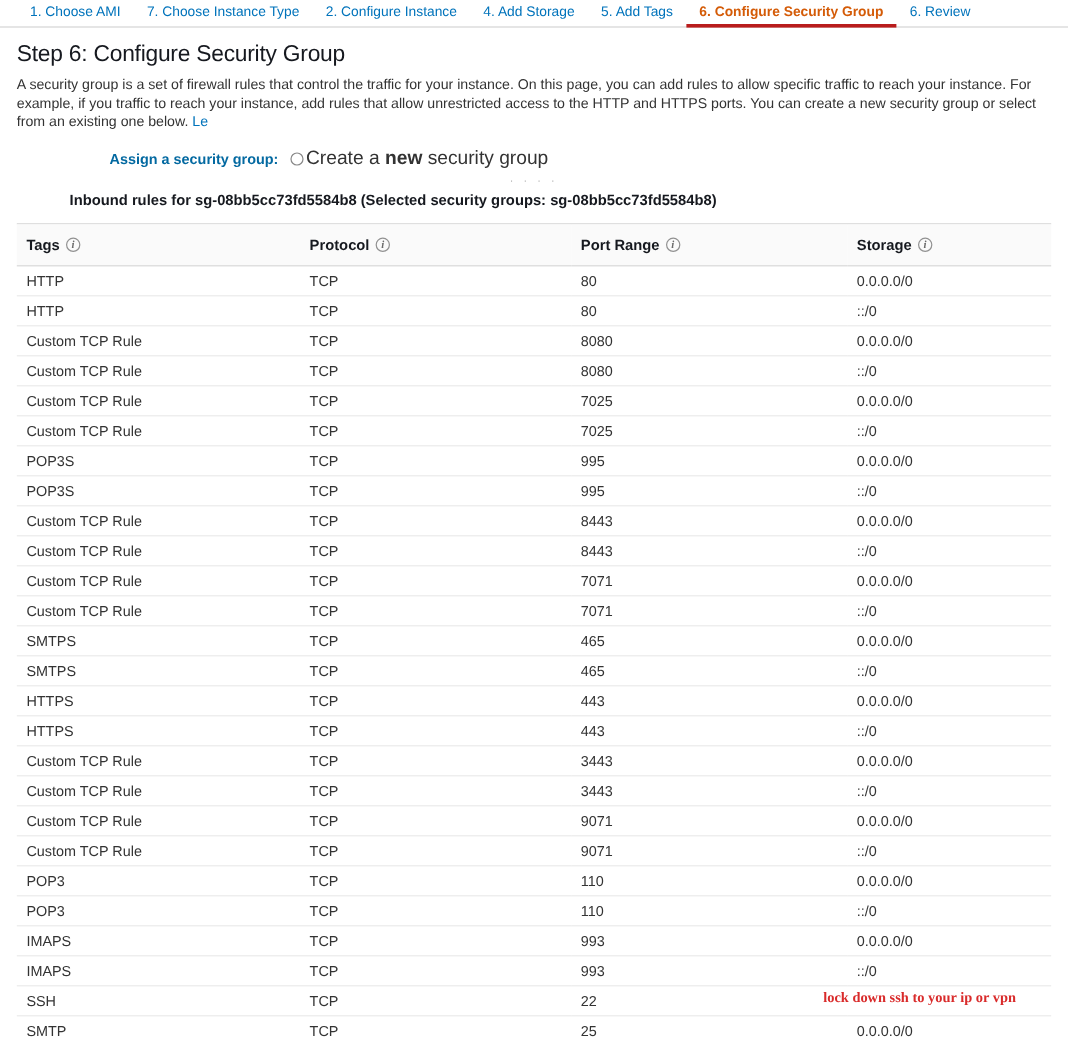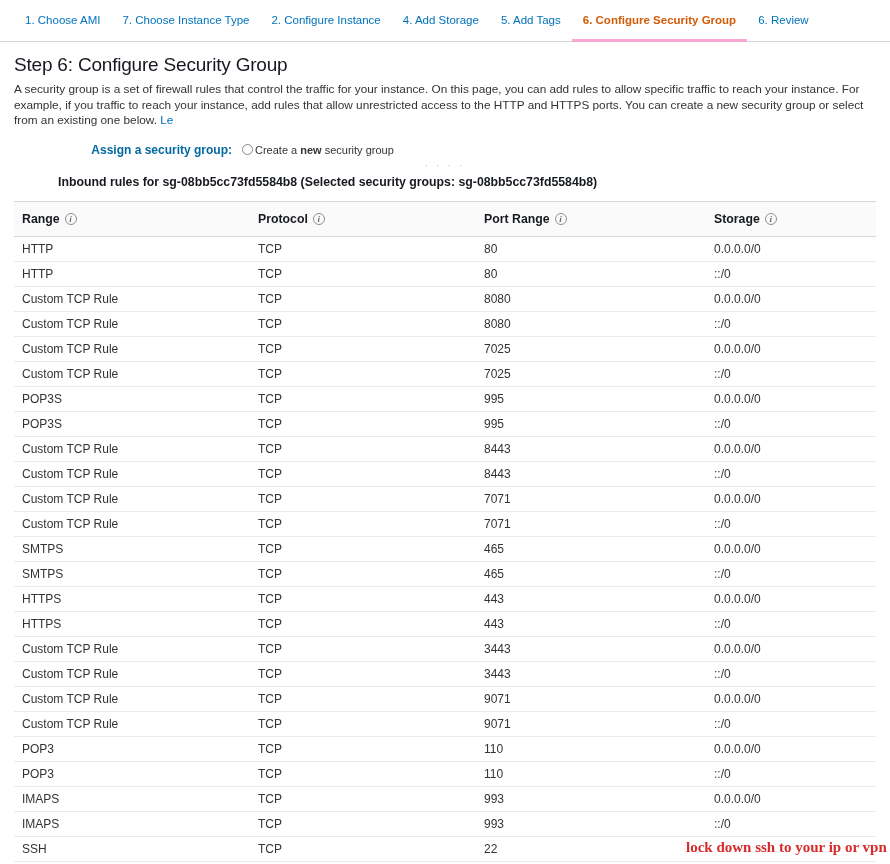--- a/index.html
+++ b/index.html
@@ -11,40 +11,40 @@
     background: #ffffff;
     font-family: "Liberation Sans", sans-serif;
     color: #333333;
     overflow: hidden;
   }
 
   
   .wizard {
     display: flex;
     align-items: stretch;
-    height: 42px;
+    height: 23px;
     border-bottom: 1px solid #d5d5d5;
     font-size: 11.5px;
     padding-left: 14px;
     background: #ffffff;
   }
   .wizard-step {
     display: flex;
     align-items: center;
     padding: 0 11px;
     color: #0073bb;
     white-space: nowrap;
     cursor: pointer;
     border-bottom: 3px solid transparent;
     margin-bottom: -1px;
   }
   .wizard-step.active {
     color: #d45b07;
     font-weight: bold;
-    border-bottom: 3px solid #f9a8d4;
+    border-bottom: 3px solid #b91c1c;
   }
 
   
   .page-head {
     padding: 12px 14px 0 14px;
   }
   .page-title {
     font-size: 19px;
     font-weight: normal;
     color: #16191f;
@@ -78,21 +78,21 @@
   .radio-wrap { display: flex; align-items: center; }
   .radio {
     width: 11px; height: 11px;
     border: 1px solid #888;
     border-radius: 50%;
     background: #fff;
     display: inline-block;
     margin-right: 2px;
     flex: 0 0 auto;
   }
-  .radio-text { font-size: 11px; }
+  .radio-text { font-size: 16px; }
   .radio-text b { font-weight: bold; }
 
   
   .drag-handle {
     width: 100%;
     text-align: center;
     margin-top: 4px;
     color: #b0b0b0;
     font-size: 9px;
     letter-spacing: 3px;
@@ -160,21 +160,21 @@
     vertical-align: 1px;
     font-family: "Liberation Serif", serif;
     cursor: pointer;
   }
 
   
   .annotation {
     position: absolute;
     color: #d92b2b;
     font-weight: bold;
-    font-size: 15px;
+    font-size: 12px;
     font-family: "Liberation Serif", serif;
     white-space: nowrap;
     pointer-events: none;
   }
   .rel { position: relative; }
 </style>
 </head>
 <body>
 
 <div class="wizard">
@@ -221,21 +221,21 @@
 <div class="table-wrap rel">
   <table class="rules">
     <colgroup>
       <col class="c-type">
         <col class="c-protocol">
         <col class="c-port">
         <col class="c-source">
     </colgroup>
     <thead>
       <tr>
-        <th><span>Range</span><span class="info-icon">i</span></th>
+        <th><span>Tags</span><span class="info-icon">i</span></th>
         <th><span>Protocol</span><span class="info-icon">i</span></th>
         <th><span>Port Range</span><span class="info-icon">i</span></th>
         <th><span>Storage</span><span class="info-icon">i</span></th>
       </tr>
     </thead>
     <tbody id="rules-body">
         <tr>
           <td>HTTP</td>
           <td>TCP</td>
           <td>80</td>

